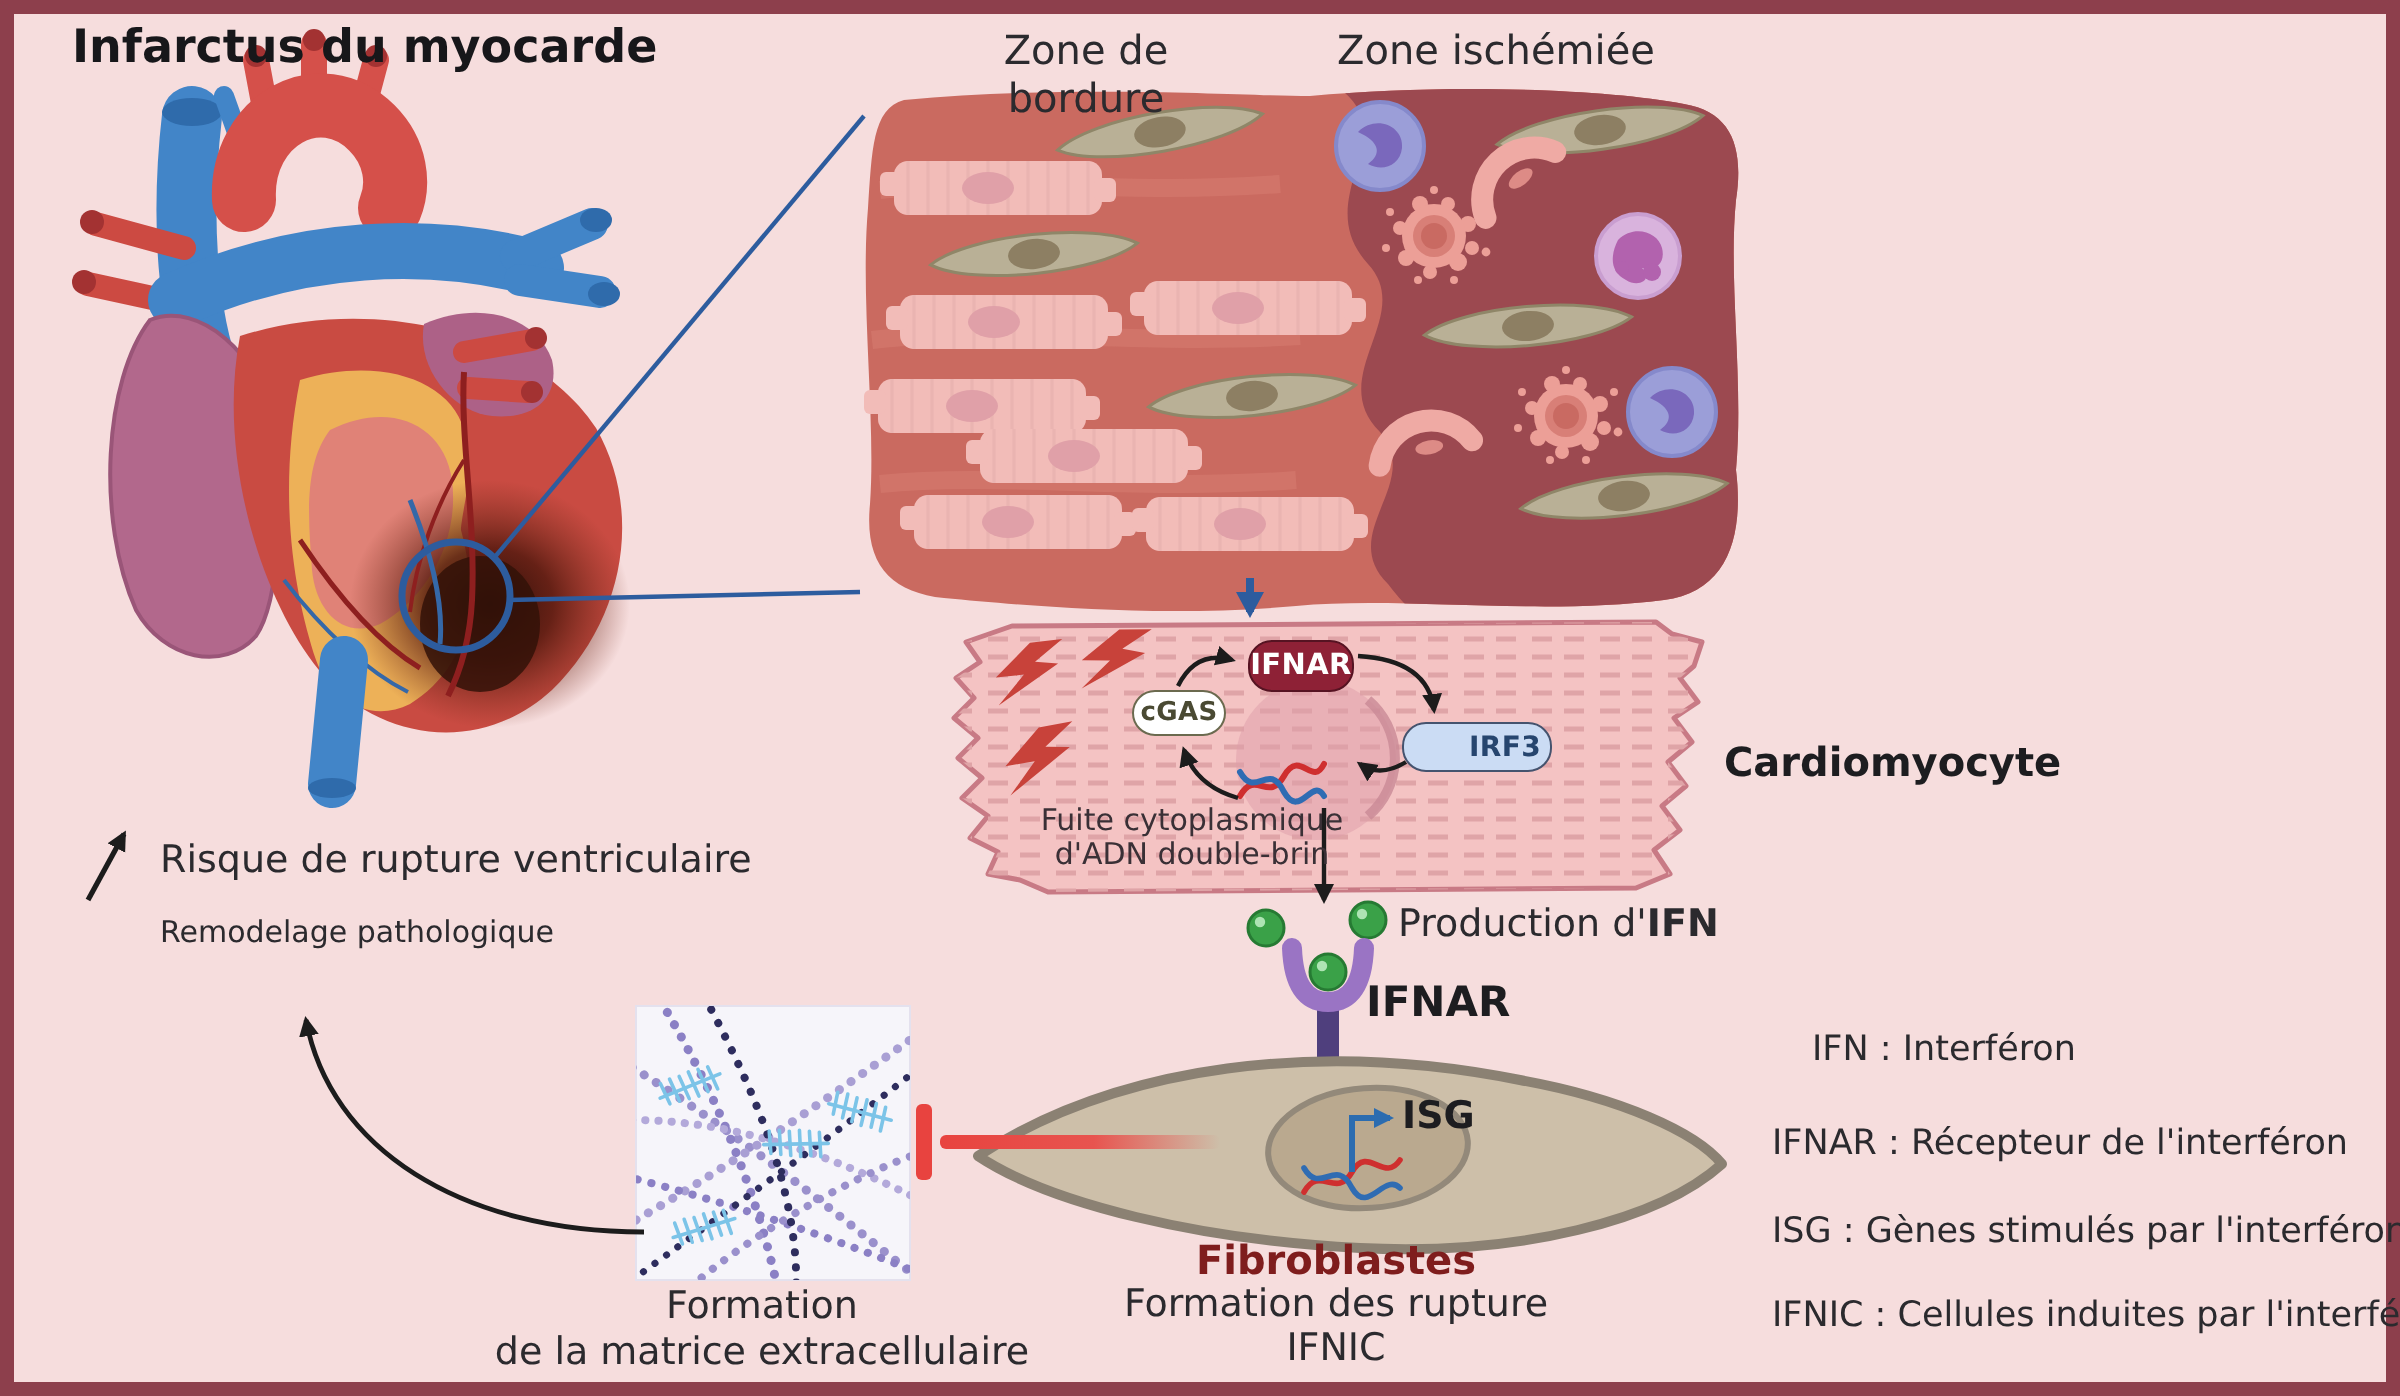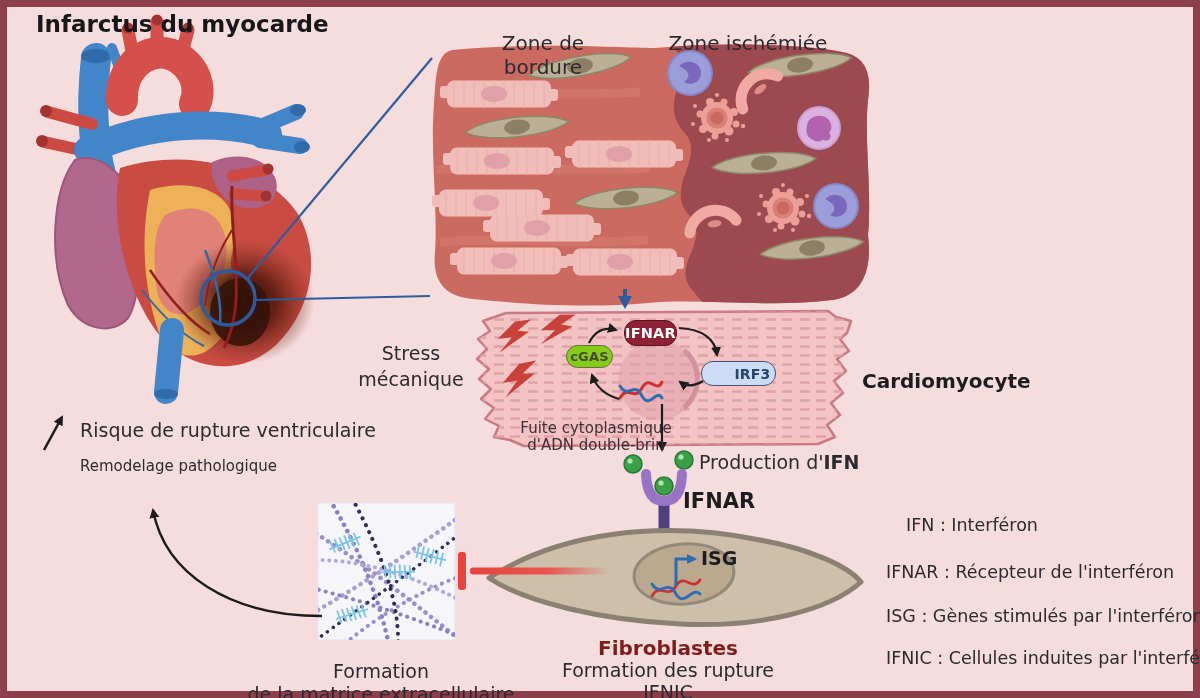--- a/index.html
+++ b/index.html
@@ -1,20 +1,20 @@
 <!DOCTYPE html>
 <html><head>
 <meta charset="utf-8">
 <style>
   html,body{margin:0;padding:0;background:#9a9a9a;}
   #canvas{position:relative;width:1200px;height:698px;margin:0 auto;background:#f6dddd;
           overflow:hidden;font-family:"DejaVu Sans","Liberation Sans",sans-serif;}
   #gfx{position:absolute;left:0;top:0;z-index:1;}
   .lbl{position:absolute;z-index:3;color:#2b2a2e;line-height:1.22;white-space:nowrap;}
-  .c{text-align:center;white-space:normal;margin-top:18px;}
+  .c{text-align:center;white-space:normal;}
   .b{font-weight:bold;}
   .pill{position:absolute;z-index:3;display:flex;align-items:center;justify-content:center;
         border-radius:12px;font-weight:bold;letter-spacing:.2px;}
 </style>
 </head>
 <body>
 
 <div id="canvas">
 
   <svg id="gfx" width="1200" height="698" viewBox="0 0 1200 698">
@@ -283,26 +283,22 @@
     <path d="M 44,450 L 62,417" stroke="#1c1c1c" stroke-width="2.6" fill="none" marker-end="url(#mkBlack)"></path>
 
     <rect x="3.5" y="3.5" width="1193" height="691" fill="none" stroke="#8d3f4c" stroke-width="7"></rect>
   </svg>
 
   <div class="lbl b" style="left:36px;top:10px;font-size:23px;color:#17171a;">Infarctus du myocarde</div>
 
   <div class="lbl c" style="left:463px;top:13px;width:160px;font-size:20px;">Zone de bordure</div>
   <div class="lbl c" style="left:668px;top:13px;width:160px;font-size:20px;">Zone ischémiée</div>
 
-  <div class="lbl c" style="left:341px;top:322px;width:140px;font-size:19px;line-height:26px;">
-    <span>Stress</span><br>
-    <span>mécanique</span>
-  </div>
-
-  <div class="pill" style="left:566px;top:345px;width:45px;height:21px;background:#84cc16;border:1.5px solid #6b6a4f;color:#4a4a33;font-size:13px;">cGAS</div>
+
+  <div class="pill" style="left:566px;top:345px;width:45px;height:21px;background:#ffffff;border:1.5px solid #6b6a4f;color:#4a4a33;font-size:13px;">cGAS</div>
   <div class="pill" style="left:624px;top:320px;width:51px;height:24px;background:#8e2136;border:1.5px solid #561322;color:#ffffff;font-size:14.5px;">IFNAR</div>
   <div class="pill" style="left:701px;top:361px;width:45px;height:23px;background:#cbdcf4;border:1.5px solid #45536e;color:#26456e;font-size:14px;padding-left:28px;">IRF3</div>
 
   <div class="lbl c" style="left:515px;top:402px;width:162px;font-size:15px;color:#3a3036;line-height:17px;">
     <span>Fuite cytoplasmique</span><br>
     <span>d'ADN double-brin</span>
   </div>
 
   <div class="lbl b" style="left:862px;top:369px;font-size:20px;color:#1d1d20;">Cardiomyocyte</div>
 

